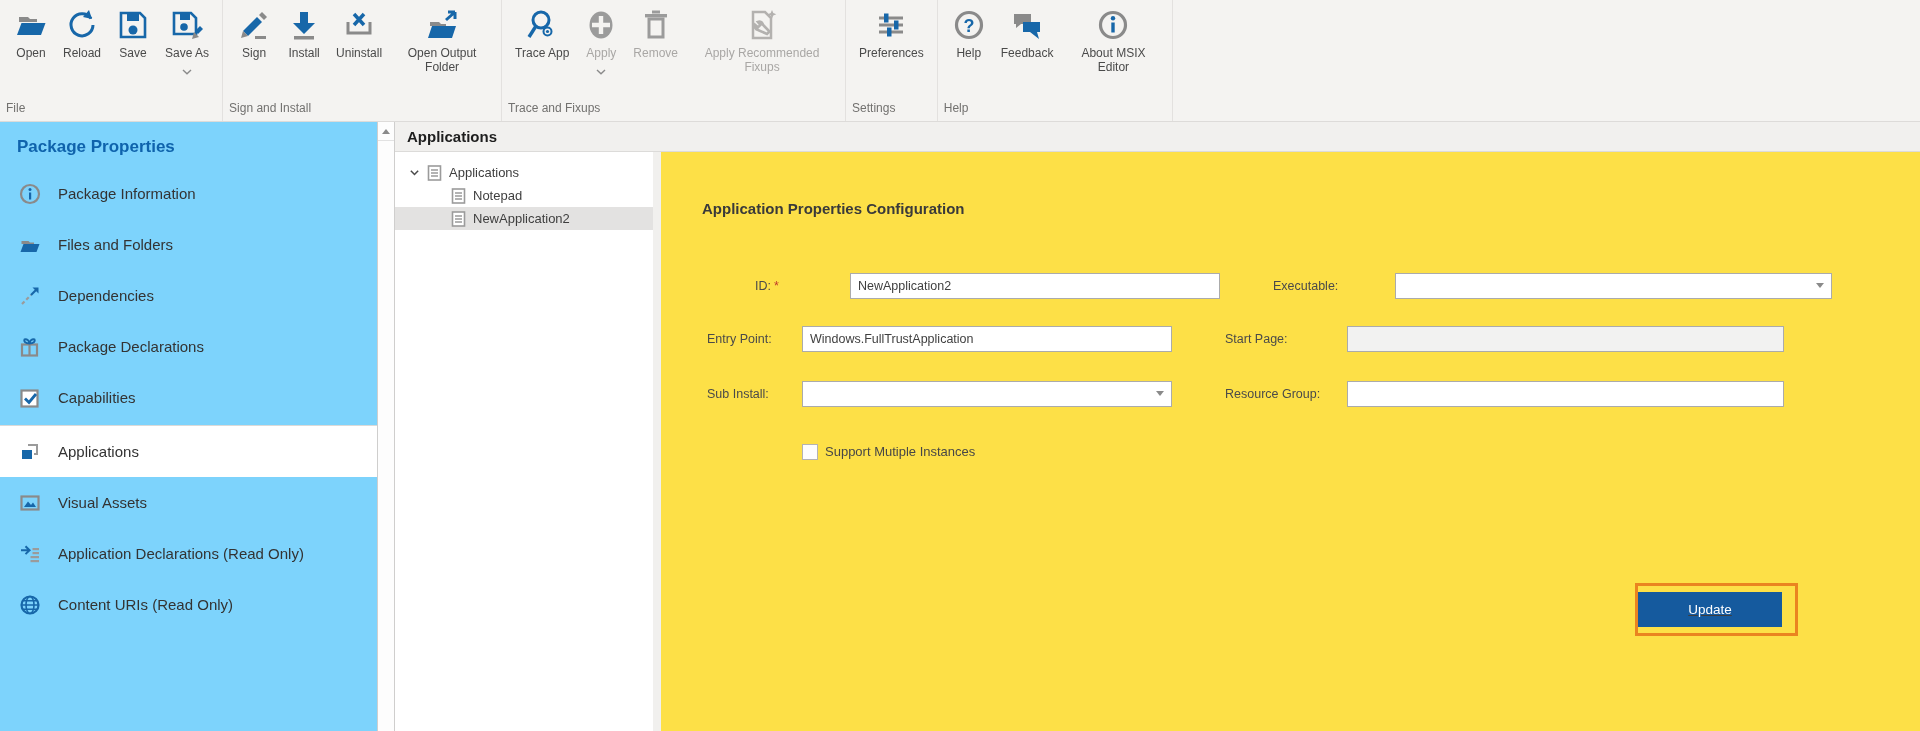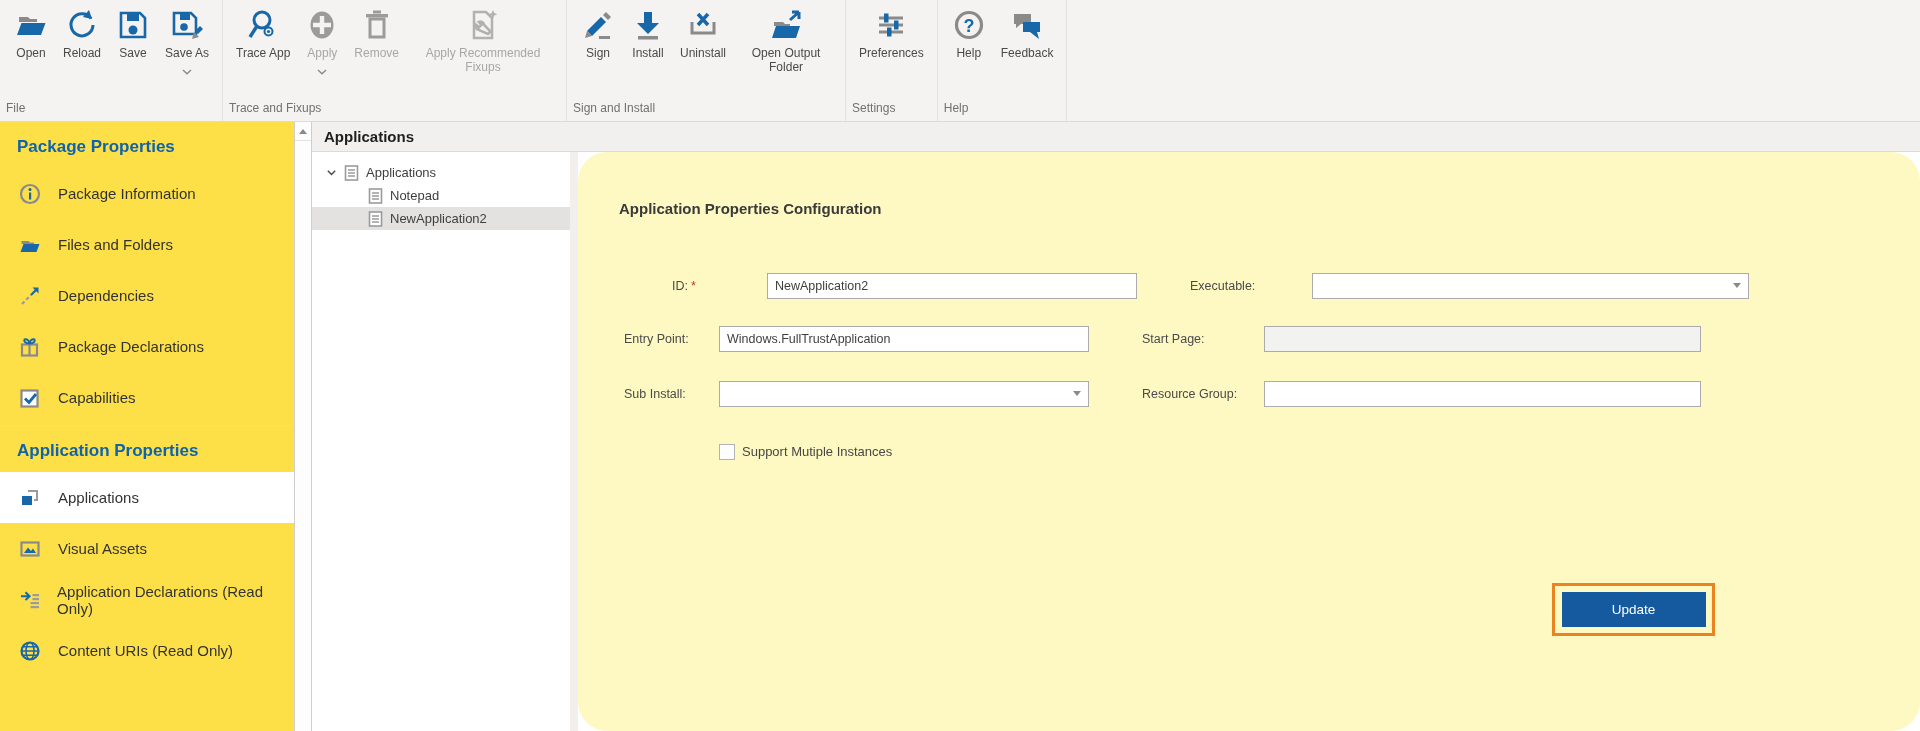--- a/index.html
+++ b/index.html
@@ -22,21 +22,21 @@
   .ribbon-btn.disabled .ribbon-label { color:#a9a7a5; }
   .ribbon-btn.disabled { cursor:default; }
   .rchev { margin-top:1px; height:7px; }
   .rchev svg { width:10px; height:6px; }
   .ribbon-group-label { font-size:12px; color:#72716f; padding:3px 0 4px 0; }
 
   
   .content { display:flex; height:609px; }
 
   
-  .sidebar { width:294px; background:#fde047; flex:none; overflow:hidden; }
+  .sidebar { width:377px; background:#7dd3fc; flex:none; overflow:hidden; }
   .side-title { height:46px; line-height:50px; padding-left:17px; font-size:17px;
     font-weight:bold; color:#0f63ac; }
   .side-sep { border-top:1px solid #dbdad8; margin-top:2px; }
   .side-item { height:51px; display:flex; align-items:center; padding-left:18px; cursor:pointer; }
   .side-item.selected { background:#ffffff; }
   .side-item .sicon { width:24px; height:24px; margin-right:16px; display:flex;
     align-items:center; justify-content:center; }
   .side-item .sicon svg { width:22px; height:22px; }
   .side-item .slabel { font-size:15px; color:#333; }
 
@@ -62,21 +62,21 @@
   .tree-row .chev { width:14px; height:14px; margin:0 6px 0 12px; display:flex;
     align-items:center; justify-content:center; }
   .tree-row .chev svg { width:11px; height:11px; }
   .tree-row .doc { width:15px; height:16px; margin-right:7px; flex:none; }
   .tree-row .doc svg { width:15px; height:16px; }
   .tree-row.child { padding-left:56px; }
   .tree-row.selected { background:#e3e2e1; }
   .tree-divider { width:8px; flex:none; background:#f1f0ee; }
 
   
-  .form-area { flex:1; position:relative; background:#fef9c3;border-radius:29px; }
+  .form-area { flex:1; position:relative; background:#fde047; }
   .form-title { position:absolute; left:41px; top:48px; font-size:15px;
     font-weight:bold; color:#3a3a3a; }
   .flabel { position:absolute; font-size:12.5px; color:#4a4a4a; line-height:26px; height:26px; }
   .req { color:#c0392b; margin-left:3px; }
   .fwrap { position:absolute; height:26px; }
   .fwrap input[type=text] { width:100%; height:26px; border:1px solid #ababab;
     font-family:"Liberation Sans", sans-serif; font-size:12.5px; color:#3f3f3f;
     padding:0 7px; background:#fff; outline:none; }
   .fwrap input[disabled] { background:#f2f2f1; }
   .combo .arrow { position:absolute; right:8px; top:10px; width:0; height:0;
@@ -87,21 +87,21 @@
   .lab1 { left:46px; }
   .lab2 { left:564px; }
   .row1 { top:121px;margin-left:48px; } .row2 { top:174px; } .row3 { top:229px; }
 
   .cbrow { position:absolute; left:141px; top:292px; display:flex; align-items:flex-start; }
   .cbrow input { width:16px; height:16px; accent-color:#fff; border:1px solid #b3b3b3;
     appearance:none; background:#fdfdfd; cursor:pointer; }
   .cbrow label { font-size:13px; color:#474747; margin-left:7px; }
 
   .highlight-box { position:absolute; left:974px; top:431px; width:163px; height:53px;
-    border:3px solid #ea8420; display:flex; align-items:center; justify-content:center; }
+    border:3px solid #ea8420; display:flex; align-items:center; justify-content:flex-start;text-decoration:underline; }
   .update-btn { width:144px; height:35px; background:#155a9e; color:#fff;
     border:none; font-family:"Liberation Sans", sans-serif; font-size:13.5px; cursor:pointer; }
 </style>
 </head>
 <body>
 
 <div class="ribbon" id="ribbon">
     <div class="ribbon-group">
       <div class="ribbon-buttons">
         <div class="ribbon-btn">
@@ -150,20 +150,64 @@
             </svg></div>
         </div>
       </div>
       <div class="ribbon-group-label">File</div>
     </div>
     <div class="ribbon-group">
       <div class="ribbon-buttons">
         <div class="ribbon-btn">
           <div class="ricon">
             <svg viewBox="0 0 32 32">
+              <path fill="#1767A9" d="M5 22L19 8l5 5L10 27z"></path>
+              <path fill="#8a8a8a" d="M5 22l5 5-7 2z"></path>
+              <path fill="#8a8a8a" d="M21 6l3-3 5 5-3 3z"></path>
+              <rect x="17" y="27" width="11" height="3" fill="#8a8a8a"></rect>
+            </svg>
+          </div>
+          <div class="ribbon-label">Sign</div>
+        </div>
+        <div class="ribbon-btn">
+          <div class="ricon">
+            <svg viewBox="0 0 32 32">
+              <path fill="#1767A9" d="M12 3h8v11h7L16 25 5 14h7z"></path>
+              <rect x="6" y="27" width="20" height="3.5" fill="#8a8a8a"></rect>
+            </svg>
+          </div>
+          <div class="ribbon-label">Install</div>
+        </div>
+        <div class="ribbon-btn">
+          <div class="ricon">
+            <svg viewBox="0 0 32 32">
+              <path fill="none" stroke="#8a8a8a" stroke-width="3" d="M5 13v11h22V13"></path>
+              <path fill="none" stroke="#1767A9" stroke-width="3.5" d="M11 5l10 11M21 5L11 16"></path>
+            </svg>
+          </div>
+          <div class="ribbon-label">Uninstall</div>
+        </div>
+        <div class="ribbon-btn">
+          <div class="ricon">
+            <svg viewBox="0 0 32 32">
+              <path fill="#8a8a8a" d="M4 13h9l2 2h5v2H4z"></path>
+              <path fill="#1767A9" d="M2 29l4-12h24l-4 12z"></path>
+              <path fill="none" stroke="#1767A9" stroke-width="3" d="M20 11l9-8M29 3v7M29 3h-7"></path>
+            </svg>
+          </div>
+          <div class="ribbon-label">Open Output Folder</div>
+        </div>
+      </div>
+      <div class="ribbon-group-label">Sign and Install</div>
+    </div>
+    <div class="ribbon-group">
+      <div class="ribbon-buttons">
+        <div class="ribbon-btn">
+          <div class="ricon">
+            <svg viewBox="0 0 32 32">
               <circle cx="15" cy="11" r="8" fill="none" stroke="#1767A9" stroke-width="3"></circle>
               <path stroke="#1767A9" stroke-width="3.4" d="M10 17L3 28" fill="none"></path>
               <circle cx="21.5" cy="22.5" r="4" fill="none" stroke="#1767A9" stroke-width="2"></circle>
               <circle cx="21.5" cy="22.5" r="1.6" fill="#1767A9"></circle>
             </svg>
           </div>
           <div class="ribbon-label">Trace App</div>
         </div>
         <div class="ribbon-btn disabled">
           <div class="ricon">
@@ -192,64 +236,20 @@
             <svg viewBox="0 0 32 32">
               <path fill="none" stroke="#b3b1af" stroke-width="2.5" d="M7 3h12l6 6v20H7z"></path>
               <path fill="#b3b1af" d="M26 1l1.3 3 3 1.3-3 1.3-1.3 3-1.3-3-3-1.3 3-1.3z"></path>
               <path fill="none" stroke="#b3b1af" stroke-width="2.6" d="M12 21c-2.4-.4-3.8-2.8-3-5.2l3 2.5 2.4-2.4-2.5-3c2.4-.8 4.8.6 5.2 3l6.4 6.6-2.5 2.5z"></path>
             </svg>
           </div>
           <div class="ribbon-label">Apply Recommended Fixups</div>
         </div>
       </div>
       <div class="ribbon-group-label">Trace and Fixups</div>
-    </div>
-    <div class="ribbon-group">
-      <div class="ribbon-buttons">
-        <div class="ribbon-btn">
-          <div class="ricon">
-            <svg viewBox="0 0 32 32">
-              <path fill="#1767A9" d="M5 22L19 8l5 5L10 27z"></path>
-              <path fill="#8a8a8a" d="M5 22l5 5-7 2z"></path>
-              <path fill="#8a8a8a" d="M21 6l3-3 5 5-3 3z"></path>
-              <rect x="17" y="27" width="11" height="3" fill="#8a8a8a"></rect>
-            </svg>
-          </div>
-          <div class="ribbon-label">Sign</div>
-        </div>
-        <div class="ribbon-btn">
-          <div class="ricon">
-            <svg viewBox="0 0 32 32">
-              <path fill="#1767A9" d="M12 3h8v11h7L16 25 5 14h7z"></path>
-              <rect x="6" y="27" width="20" height="3.5" fill="#8a8a8a"></rect>
-            </svg>
-          </div>
-          <div class="ribbon-label">Install</div>
-        </div>
-        <div class="ribbon-btn">
-          <div class="ricon">
-            <svg viewBox="0 0 32 32">
-              <path fill="none" stroke="#8a8a8a" stroke-width="3" d="M5 13v11h22V13"></path>
-              <path fill="none" stroke="#1767A9" stroke-width="3.5" d="M11 5l10 11M21 5L11 16"></path>
-            </svg>
-          </div>
-          <div class="ribbon-label">Uninstall</div>
-        </div>
-        <div class="ribbon-btn">
-          <div class="ricon">
-            <svg viewBox="0 0 32 32">
-              <path fill="#8a8a8a" d="M4 13h9l2 2h5v2H4z"></path>
-              <path fill="#1767A9" d="M2 29l4-12h24l-4 12z"></path>
-              <path fill="none" stroke="#1767A9" stroke-width="3" d="M20 11l9-8M29 3v7M29 3h-7"></path>
-            </svg>
-          </div>
-          <div class="ribbon-label">Open Output Folder</div>
-        </div>
-      </div>
-      <div class="ribbon-group-label">Sign and Install</div>
     </div>
     <div class="ribbon-group">
       <div class="ribbon-buttons">
         <div class="ribbon-btn">
           <div class="ricon">
             <svg viewBox="0 0 32 32">
               <g stroke="#8a8a8a" stroke-width="3" fill="none">
                 <path d="M4 9h24M4 16h24M4 23h24"></path>
               </g>
               <g fill="#1767A9">
@@ -277,20 +277,30 @@
         </div>
         <div class="ribbon-btn">
           <div class="ricon">
             <svg viewBox="0 0 32 32">
               <path fill="#8a8a8a" d="M3 5h17v10H10l-5 4v-4H3z"></path>
               <path fill="#1767A9" d="M12 13h17v10h-3l2 7-9-7h-7z"></path>
             </svg>
           </div>
           <div class="ribbon-label">Feedback</div>
         </div>
+        <div class="ribbon-btn">
+          <div class="ricon">
+            <svg viewBox="0 0 32 32">
+              <circle cx="16" cy="16" r="12.5" fill="none" stroke="#8a8a8a" stroke-width="3.2"></circle>
+              <rect x="14.3" y="13.5" width="3.4" height="10" fill="#1767A9"></rect>
+              <circle cx="16" cy="9.2" r="2.2" fill="#1767A9"></circle>
+            </svg>
+          </div>
+          <div class="ribbon-label">About MSIX Editor</div>
+        </div>
       </div>
       <div class="ribbon-group-label">Help</div>
     </div>
   </div>
 
 <div class="content">
   <div class="sidebar" id="sidebar">
       <div class="side-title">Package Properties</div>
       <div class="side-item">
         <span class="sicon">
@@ -334,21 +344,20 @@
       <div class="side-item">
         <span class="sicon">
           <svg viewBox="0 0 22 22">
             <rect x="2.5" y="3.5" width="16" height="16" fill="#fff" stroke="#8a8a8a" stroke-width="2.2"></rect>
             <path fill="none" stroke="#1767A9" stroke-width="2.8" d="M6 11.5l4 4 7-8.5"></path>
           </svg>
         </span>
         <span class="slabel">Capabilities</span>
       </div>
       <div class="side-sep"></div>
-      <div class="side-title">Application Properties</div>
       <div class="side-item selected">
         <span class="sicon">
           <svg viewBox="0 0 22 22">
             <path fill="none" stroke="#9B9B9B" stroke-width="2" d="M9 4h9v9h-3"></path>
             <rect x="3" y="9" width="10" height="9" fill="#1767A9"></rect>
             <rect x="3" y="9" width="10" height="2.5" fill="#1767A9"></rect>
           </svg>
         </span>
         <span class="slabel">Applications</span>
       </div>

